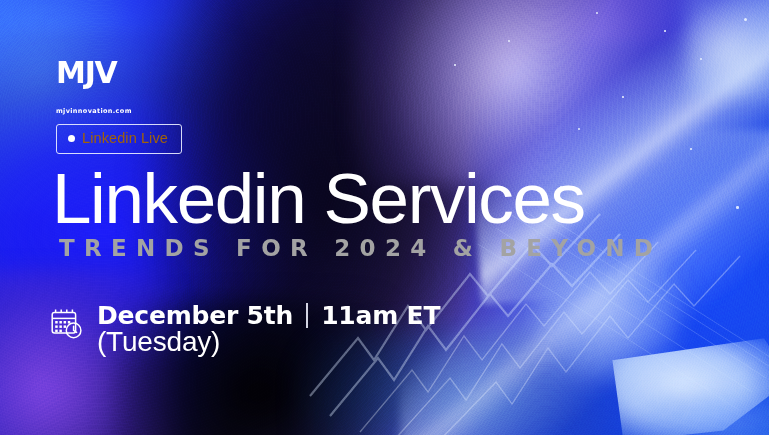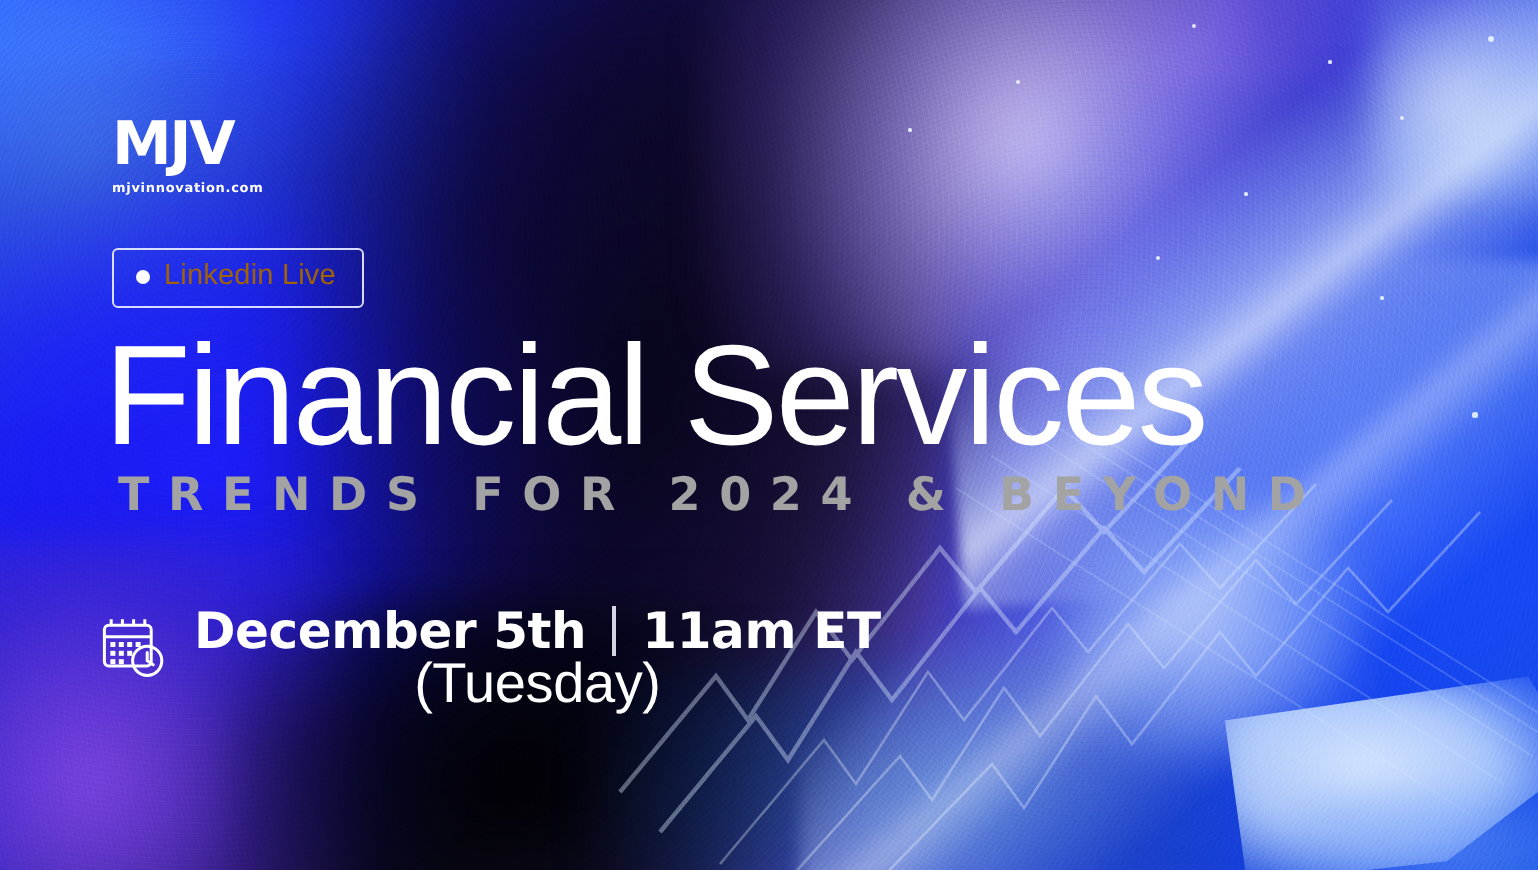--- a/index.html
+++ b/index.html
@@ -283,21 +283,21 @@
     color: #ffffff;
   }
   .logo-mark {
     font-size: 30px;
     font-weight: 700;
     letter-spacing: -1.2px;
     line-height: 1;
     font-family: "DejaVu Sans", sans-serif;
   }
   .logo-sub {
-    margin-top: 3px;
+    margin-top: 20px;
     font-size: 6.5px;
     font-weight: 700;
     letter-spacing: 0.35px;
     line-height: 1;
     font-family: "DejaVu Sans", sans-serif;
   }
 
   .badge {
     position: absolute;
     left: 56px;
@@ -350,21 +350,21 @@
   .datebar {
     position: absolute;
     left: 50px;
     top: 303px;
     display: flex;
     align-items: flex-start;
     gap: 14px;
     color: #ffffff;
   }
   .cal-icon { margin-top: 4px; flex: 0 0 auto; }
-  .date-text { line-height: 1; text-align: center; }
+  .date-text { line-height: 1; }
   .date-line1 {
     display: flex;
     align-items: center;
     gap: 13px;
     font-size: 25px;
     font-weight: 700;
     letter-spacing: -0.2px;
     font-family: "DejaVu Sans", sans-serif;
   }
   .date-div {
@@ -445,21 +445,21 @@
     <div class="logo">
       <div class="logo-mark">MJV</div>
       <div class="logo-sub">mjvinnovation.com</div>
     </div>
 
     <div class="badge">
       <span class="badge-dot"></span>
       <span>Linkedin Live</span>
     </div>
 
-    <div class="headline">Financial Services</div>
+    <div class="headline">Linkedin Services</div>
 
     <div class="subhead">TRENDS FOR 2024 &amp; BEYOND</div>
 
     <div class="datebar">
       <span class="cal-icon">
         <svg width="33" height="33" viewBox="0 0 33 33" aria-hidden="true">
           <g fill="none" stroke="#ffffff" stroke-width="1.5">
             <rect x="2.2" y="5.6" width="23.4" height="20.4" rx="2.2"></rect>
             <path d="M5.6 5.6 V2.6 M11.2 5.6 V2.6 M16.8 5.6 V2.6 M22.4 5.6 V2.6"></path>
             <path d="M2.2 11.4 H25.6"></path>

